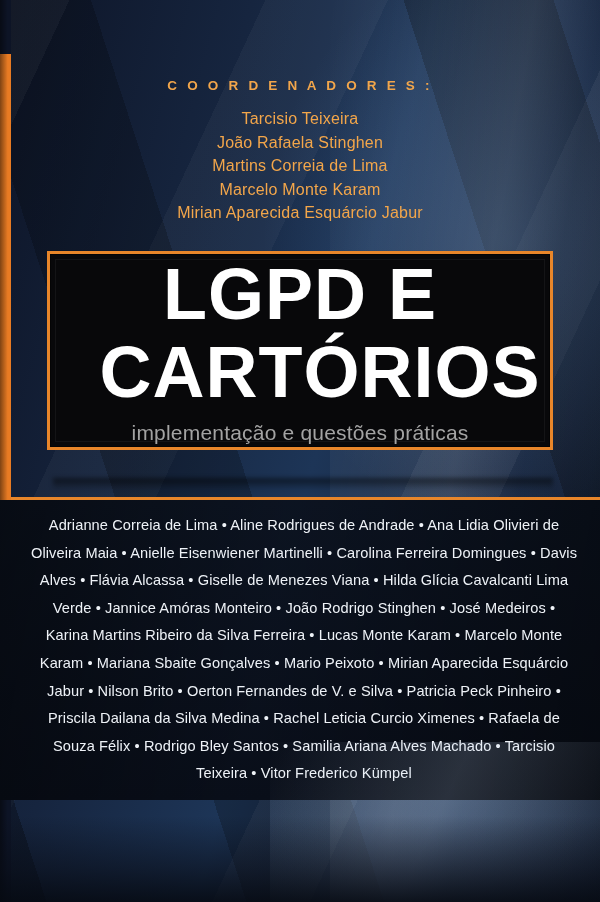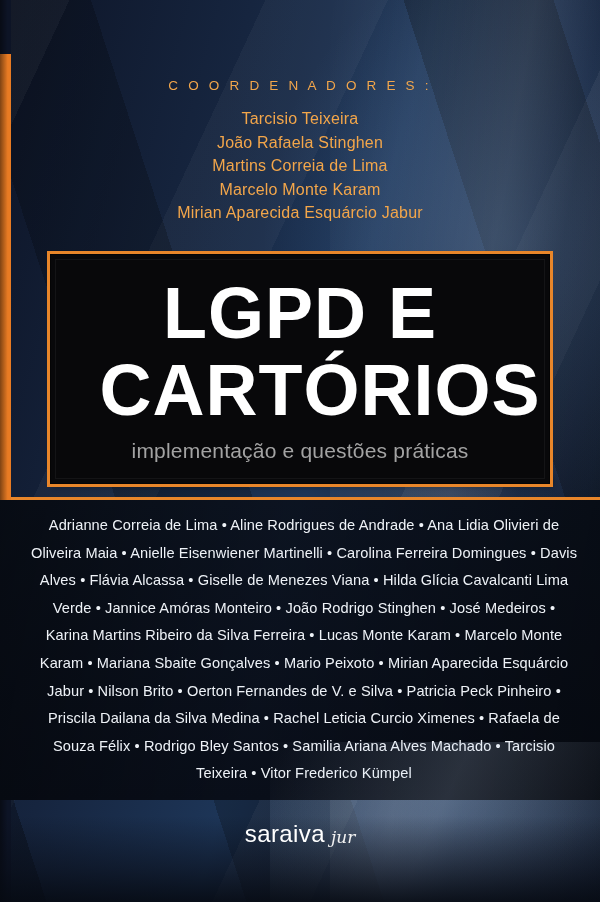--- a/index.html
+++ b/index.html
@@ -84,39 +84,39 @@
   .coord {
     position: absolute;
     left: 0; right: 0;
     top: 78px;
     text-align: center;
   }
   .coord-label {
     color: #f2a64b;
     font-size: 13.5px;
     letter-spacing: 3.2px;
-    font-weight: 400;
+    font-weight: 700;
   }
   .coord-names {
     margin-top: 14px;
   }
   .coord-names div {
     color: #f3a64a;
     font-size: 16px;
     line-height: 23.5px;
     letter-spacing: 0.2px;
   }
 
   
   .title-wrap {
     position: absolute;
     left: 47px;
     top: 251px;
     width: 506px;
-    height: 236px;
+    height: 199px;
   }
   .title-frame {
     position: absolute;
     inset: 0;
     border: 3px solid #e8862a;
     background: #08080a;
     box-shadow: 0 0 0 1px rgba(0,0,0,0.5) inset;
   }
   .title-frame::after {
     content: "";
@@ -280,19 +280,13 @@
   </div>
 
   <div class="divider"></div>
 
   <div class="authors-bg"></div>
   <div class="authors">Adrianne Correia de Lima • Aline Rodrigues de Andrade • Ana Lidia Olivieri de Oliveira Maia • Anielle Eisenwiener Martinelli • Carolina Ferreira Domingues • Davis Alves • Flávia Alcassa • Giselle de Menezes Viana • Hilda Glícia Cavalcanti Lima Verde • Jannice Amóras Monteiro • João Rodrigo Stinghen • José Medeiros • Karina Martins Ribeiro da Silva Ferreira • Lucas Monte Karam • Marcelo Monte Karam • Mariana Sbaite Gonçalves • Mario Peixoto • Mirian Aparecida Esquárcio Jabur • Nilson Brito • Oerton Fernandes de V. e Silva • Patricia Peck Pinheiro • Priscila Dailana da Silva Medina • Rachel Leticia Curcio Ximenes • Rafaela de Souza Félix • Rodrigo Bley Santos • Samilia Ariana Alves Machado • Tarcisio Teixeira • Vitor Frederico Kümpel</div>
 
   <div class="bottom-sheen"></div>
   <div class="bottom-fade"></div>
 
-  <div class="pub">
-    <span class="pub-row">
-      <span class="pub-name">saraiva</span>
-      <span class="pub-mark">jur</span>
-    </span>
-  </div>
 </div>
 
 </body></html>

